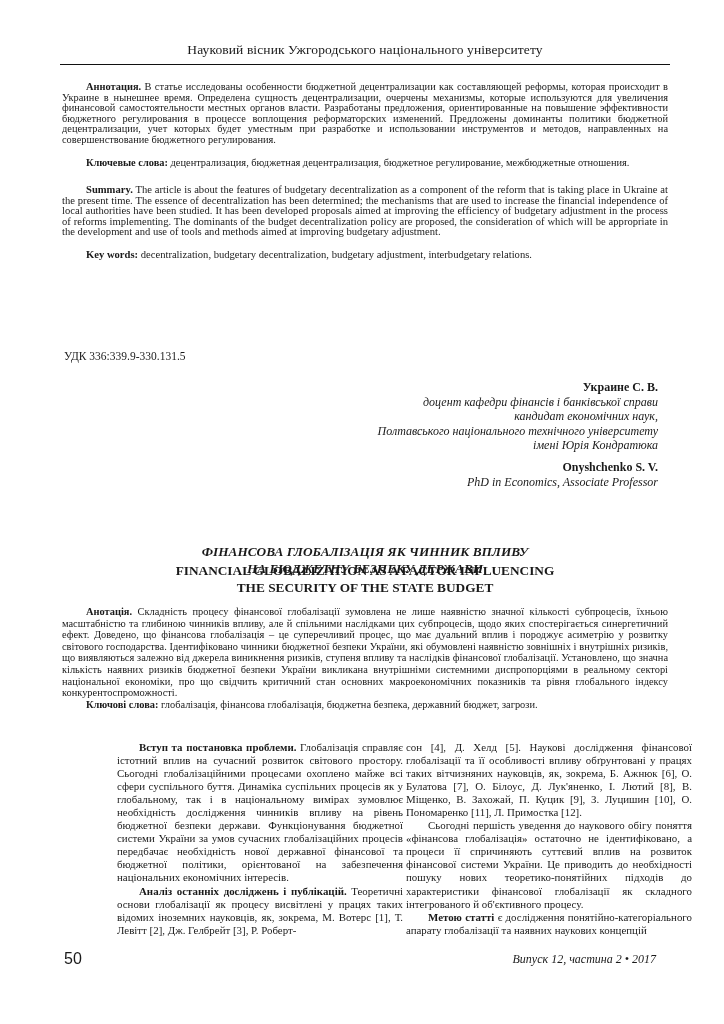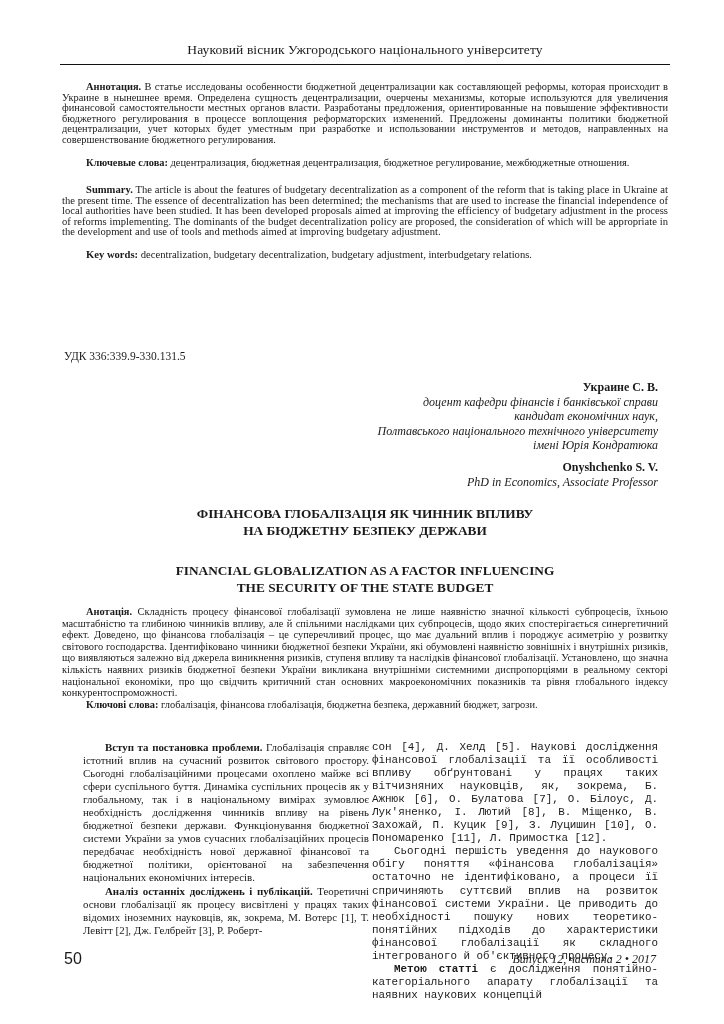--- a/index.html
+++ b/index.html
@@ -34,32 +34,33 @@
       font-size: 12px; line-height: 14.5px;
     }
     .author-block .name { font-weight: bold; }
     .author-block .aff { font-style: italic; }
     .author-ua { top: 380px; }
     .author-en { top: 460px; }
     .title-block {
       position: absolute; left: 60px; width: 610px; text-align: center;
       font-weight: bold; font-size: 13.3px; line-height: 17px;
     }
-    .title-ua { top: 505px; }
+    .title-ua { top: 543px; font-style: italic; }
     .title-en { top: 562px; }
     .anot-ua { top: 606px; }
     .anot-ua p { font-size: 10.4px; line-height: 11.6px; }
     .col {
       position: absolute; top: 741px; width: 286px;
       font-size: 10.9px; line-height: 13.05px; text-align: justify;
       hyphens: auto;
+      margin-left: 34px;
     }
     .col p { margin: 0; text-indent: 22px; }
     .col-left { left: 83px; }
-    .col-right { left: 372px; font-family: Liberation Mono, monospace; }
+    .col-right { left: 372px; }
     .col p.noindent { text-indent: 0; }
     .footer-page {
       position: absolute; left: 64px; top: 950px;
       font-family: "Liberation Sans", "DejaVu Sans", sans-serif;
       font-size: 16px;
     }
     .footer-issue {
       position: absolute; right: 68px; top: 952px;
       font-style: italic; font-size: 12px;
     }

